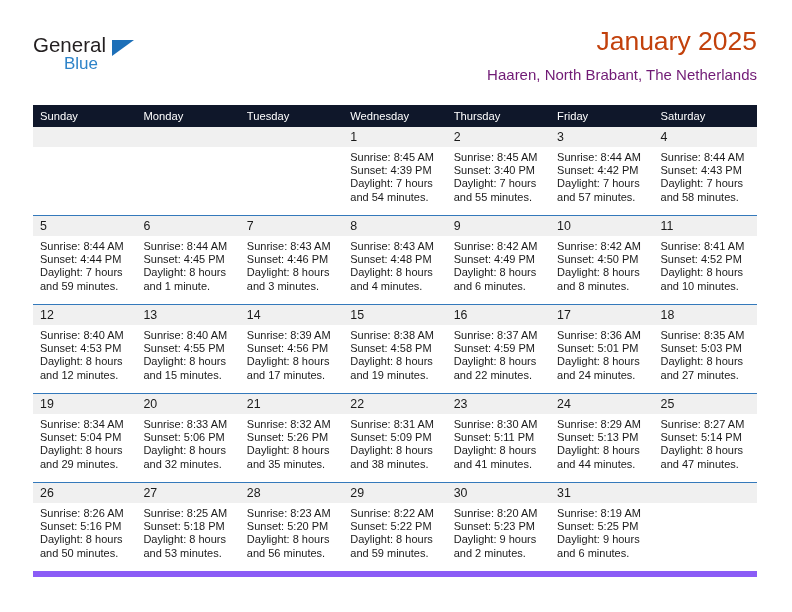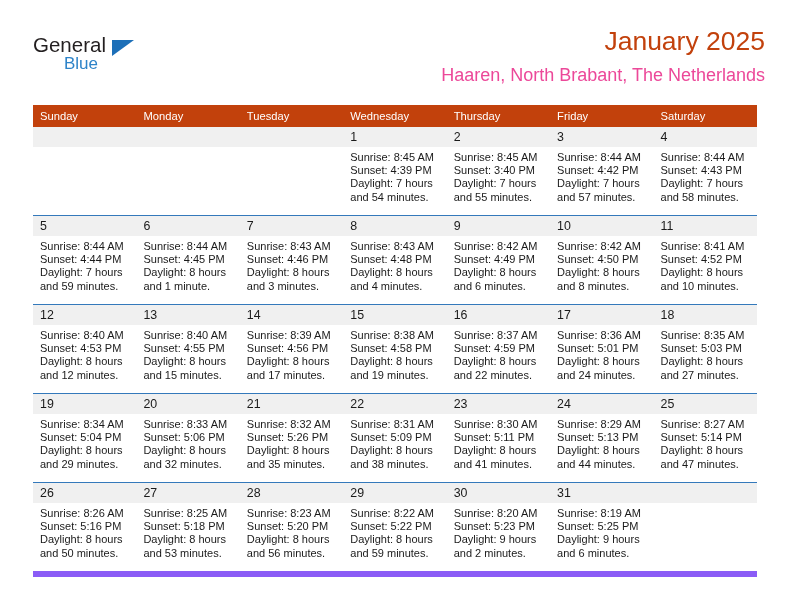--- a/index.html
+++ b/index.html
@@ -19,21 +19,21 @@
     width: 792px;
     height: 612px;
     box-sizing: border-box;
   }
 
   
   .header {
     position: absolute;
     left: 33px;
     top: 24px;
-    right: 27px;
+    right: 35px;
     height: 75px;
     text-decoration: underline;
   }
   .logo {
     position: absolute;
     left: 0;
     top: 11px;
     width: 170px;
     height: 48px;
   }
@@ -73,38 +73,38 @@
   }
   .cal-title {
     font-size: 26.5px;
     color: #c2410c;
     line-height: 34px;
     white-space: nowrap;
     font-weight: normal;
     margin: 0;
   }
   .cal-subtitle {
-    font-size: 18px;
-    color: #ec4899;
+    font-size: 15px;
+    color: #701a75;
     line-height: 22px;
     margin-top: 6px;
     white-space: nowrap;
   }
 
   
   .calendar {
     position: absolute;
     left: 33px;
     top: 105px;
     width: 724px;
     border-collapse: collapse;
     table-layout: fixed;
   }
   .calendar th {
-    background: #c2410c;
+    background: #0f172a;
     color: #ffffff;
     font-size: 11.2px;
     font-weight: normal;
     text-align: left;
     padding: 5px 0 5px 7px;
     height: 9px;
     vertical-align: middle;
     border: none;
   }
   .calendar td {

